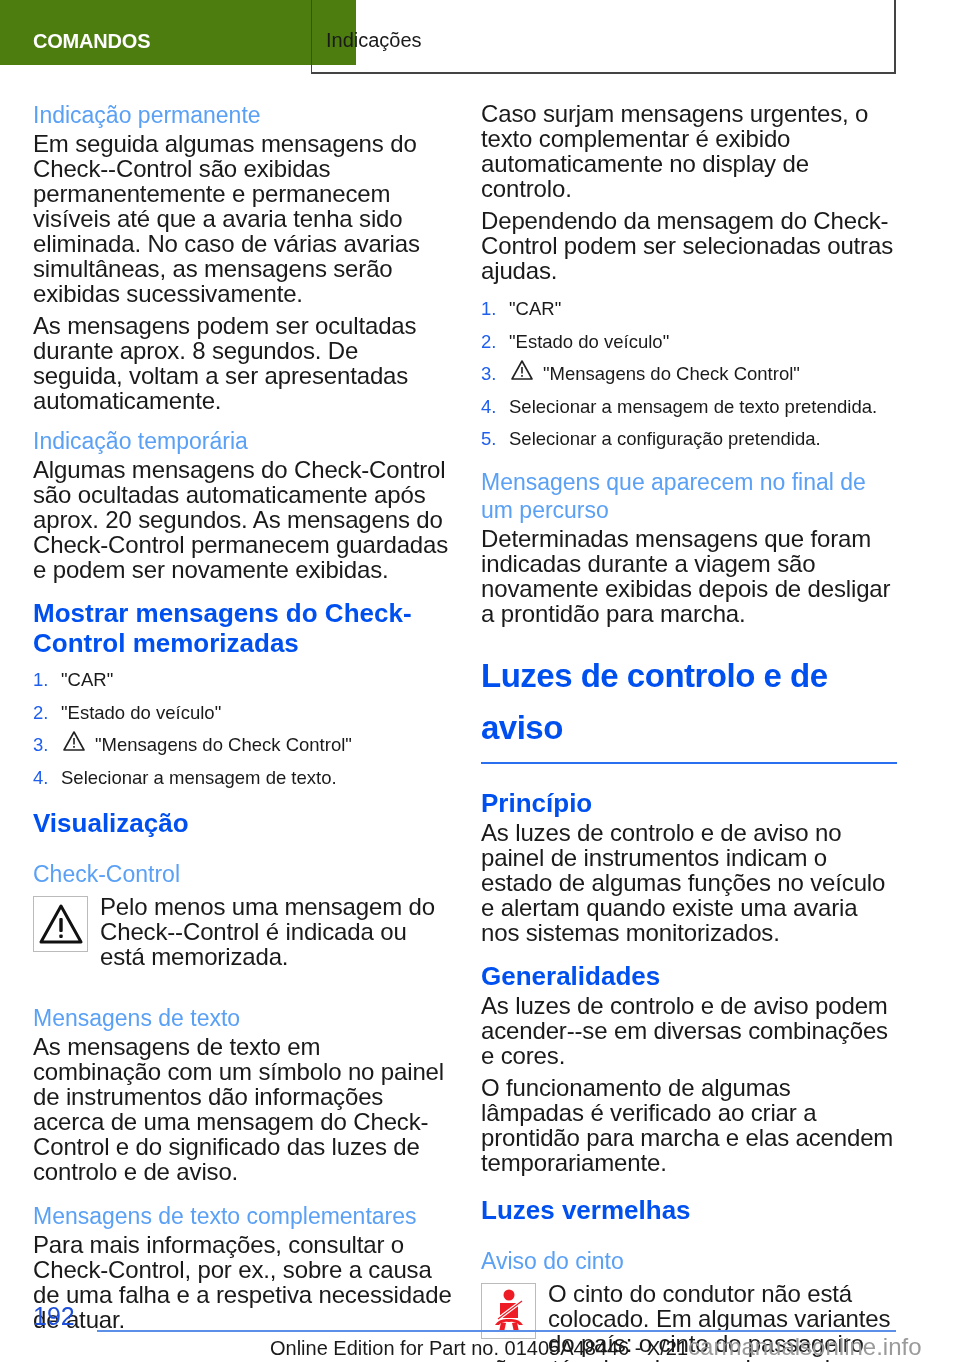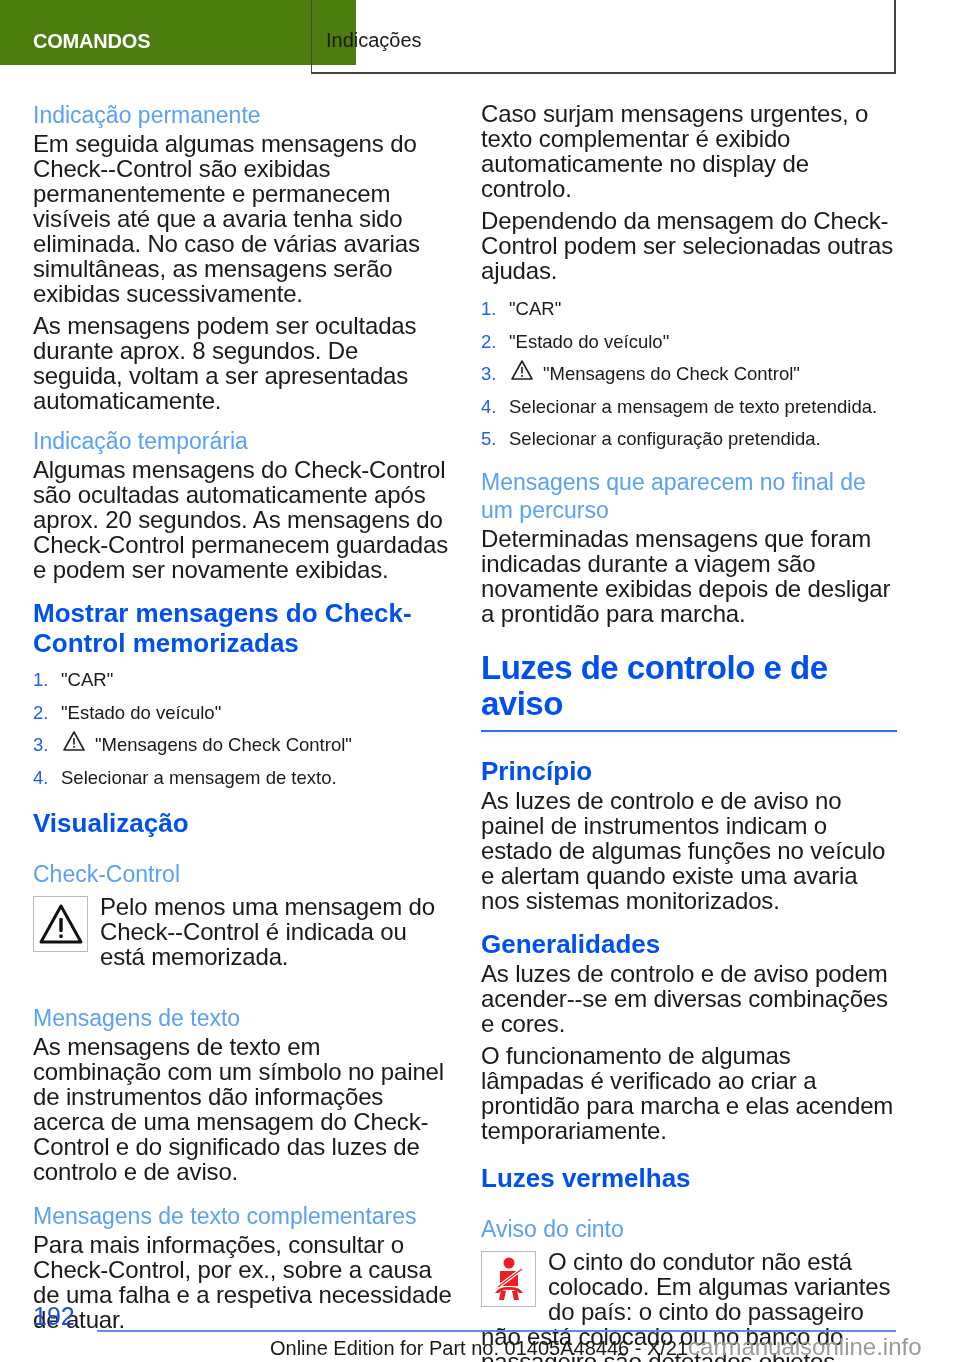--- a/index.html
+++ b/index.html
@@ -11,21 +11,21 @@
   .hdr-box { position: absolute; left: 311px; top: 0; width: 585px; height: 74px; border-right: 2px solid #444; border-bottom: 2px solid #444; border-left: 1px solid #444; }
   .hdr-box span { position: absolute; left: 14px; top: 29px; font-size: 20px; color: #1a1a1a; }
 
   .col { position: absolute; top: 101px; width: 420px; }
   .col-left { left: 33px; }
   .col-right { left: 481px; width: 416px; }
 
   p.body { font-size: 24px; line-height: 25px; letter-spacing: -0.15px; margin-bottom: 7px; }
   h3.sub { font-size: 23px; font-weight: normal; color: #5aa0f5; line-height: 28px; margin-bottom: 2px; }
   h2.main { font-size: 26px; font-weight: bold; color: #0050f0; line-height: 30px; margin-bottom: 6px; }
-  h1.chap { font-size: 33px; font-weight: bold; color: #0050f0; line-height: 36px; letter-spacing: -0.5px; padding-bottom: 8px; border-bottom: 2px solid #2a6ff0; }
+  h1.chap { font-size: 33px; font-weight: bold; color: #0050f0; line-height: 52px; letter-spacing: -0.5px; padding-bottom: 8px; border-bottom: 2px solid #2a6ff0; }
 
   ol.steps { list-style: none; margin-bottom: 8px; }
   ol.steps li { display: flex; font-size: 18.5px; line-height: 32.5px; }
   ol.steps li .num { width: 28px; color: #1e5ff0; flex: none; }
   ol.steps li .warn { display: inline-block; width: 22px; margin-right: 10px; margin-left: 2px; }
 
   .iconrow { display: block; overflow: hidden; }
   .iconbox { float: left; width: 55px; height: 56px; border: 1px solid #bbb; margin-right: 12px; margin-top: 2px; display: flex; align-items: center; justify-content: center; background: #fff; }
 
   .footer-num { position: absolute; left: 33px; top: 1302px; font-size: 25px; font-weight: normal; color: #1d4ed8; }

